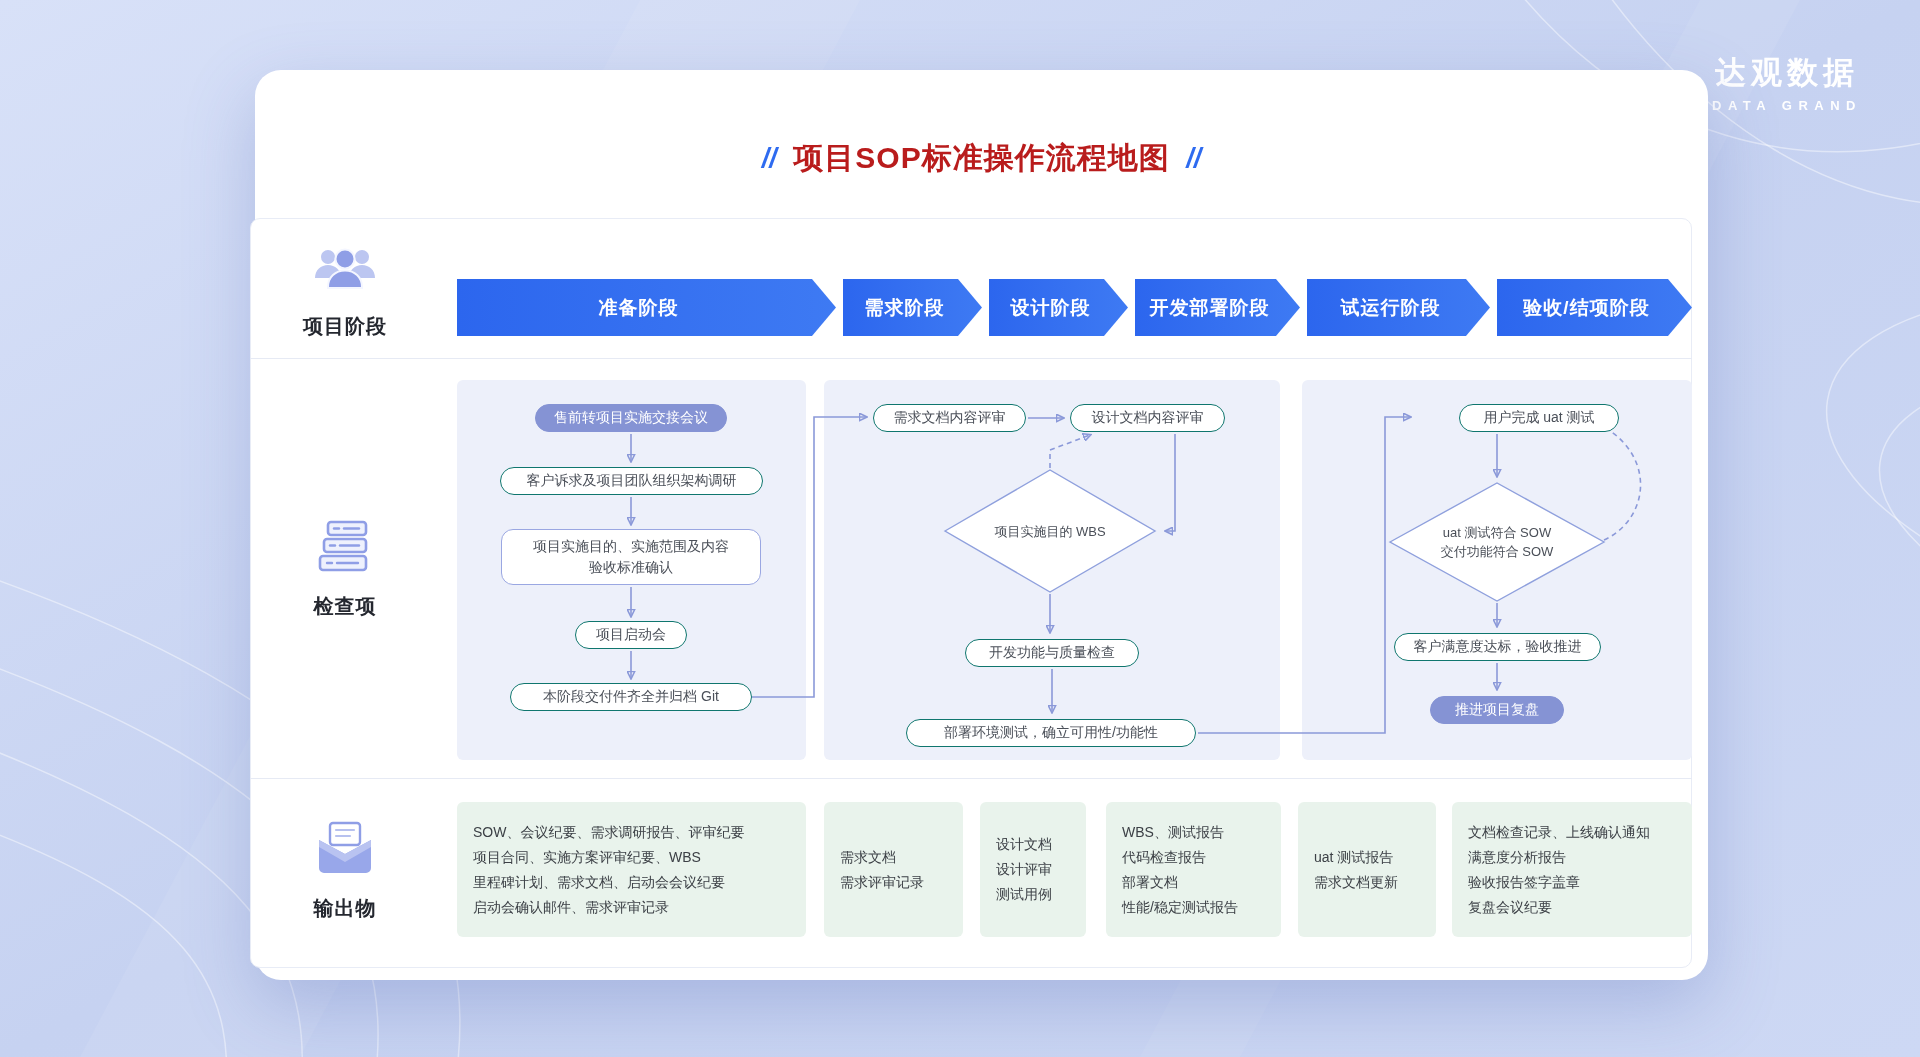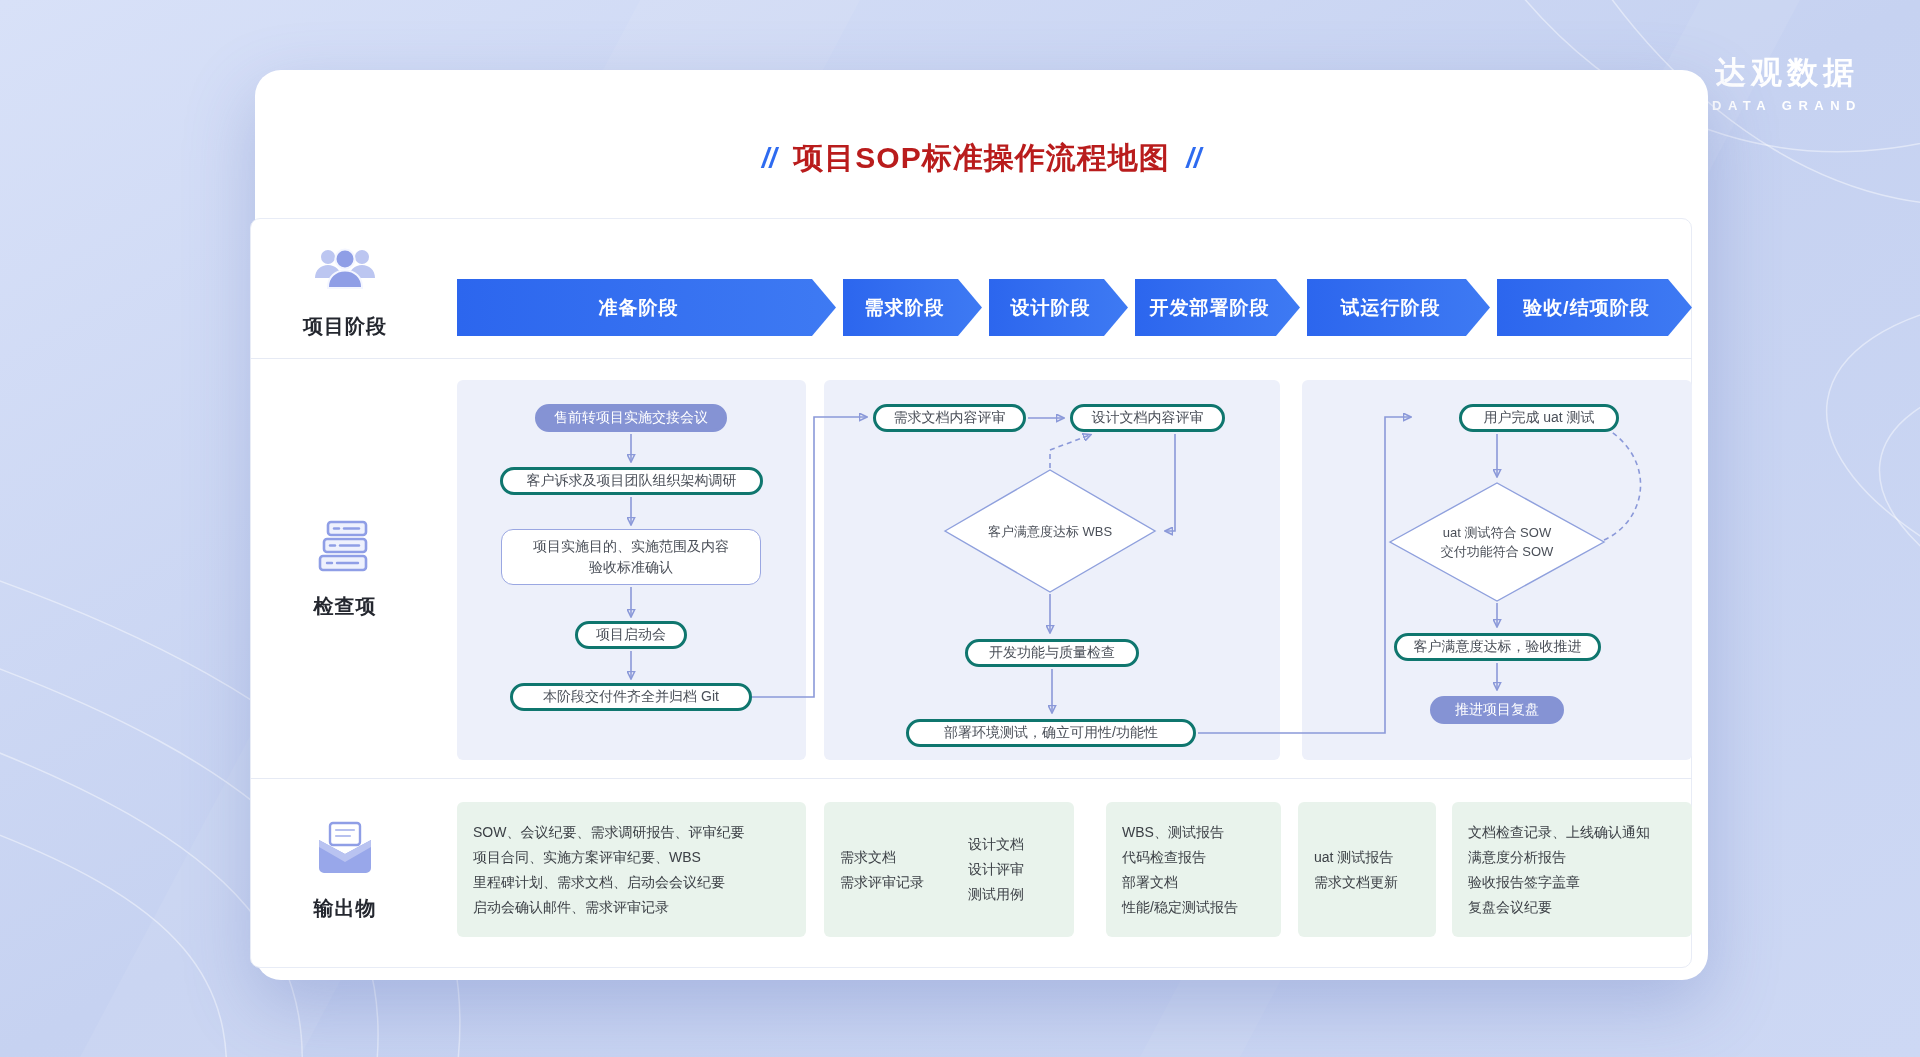--- a/index.html
+++ b/index.html
@@ -28,21 +28,21 @@
 
   .phase{position:absolute;top:279px;height:57px;display:flex;align-items:center;justify-content:center;
          color:#fff;font-size:19px;font-weight:700;letter-spacing:1px;
          background:linear-gradient(90deg,#2c66ee,#3e7af3);
          clip-path:polygon(0 0, calc(100% - 24px) 0, 100% 50%, calc(100% - 24px) 100%, 0 100%);
          padding-right:16px;box-sizing:border-box;}
 
   .flow-panel{position:absolute;top:380px;height:380px;background:#edf0fa;border-radius:6px;}
 
   .pill{position:absolute;height:28px;display:flex;align-items:center;justify-content:center;
-        background:#fff;border:3px solid #0f766e;border-radius:15px;font-size:14px;color:#4a4f58;
+        background:#fff;border:1px solid #0f766e;border-radius:15px;font-size:14px;color:#4a4f58;
         white-space:nowrap;box-sizing:border-box;}
   .pill.filled{background:#8593d4;border-color:#8593d4;color:#fff;}
   .box2{position:absolute;display:flex;flex-direction:column;align-items:center;justify-content:center;
         background:#fff;border:1px solid #9aa7e2;border-radius:12px;font-size:14px;color:#4a4f58;
         line-height:21px;white-space:nowrap;box-sizing:border-box;}
   .dlabel{position:absolute;text-align:center;font-size:13px;color:#4a4f58;line-height:19px;white-space:nowrap;}
 
   .connectors{position:absolute;left:0;top:0;pointer-events:none;}
   .connectors path{fill:none;stroke:#8b99d9;stroke-width:1.6;}
   .connectors path.dash{stroke-dasharray:5 4;}
@@ -190,21 +190,21 @@
   <div class="pill" style="left:500px;top:467px;width:263px">客户诉求及项目团队组织架构调研</div>
   <div class="box2" style="left:501px;top:529px;width:260px;height:56px">
     <div>项目实施目的、实施范围及内容</div>
     <div>验收标准确认</div>
   </div>
   <div class="pill" style="left:575px;top:621px;width:112px">项目启动会</div>
   <div class="pill" style="left:510px;top:683px;width:242px">本阶段交付件齐全并归档 Git</div>
 
   <div class="pill" style="left:873px;top:404px;width:153px">需求文档内容评审</div>
   <div class="pill" style="left:1070px;top:404px;width:155px">设计文档内容评审</div>
-  <div class="dlabel" style="left:955px;top:522px;width:190px">客户满意度达标 WBS</div>
+  <div class="dlabel" style="left:955px;top:522px;width:190px">项目实施目的 WBS</div>
   <div class="pill" style="left:965px;top:639px;width:174px">开发功能与质量检查</div>
   <div class="pill" style="left:906px;top:719px;width:290px">部署环境测试，确立可用性/功能性</div>
 
   <div class="pill" style="left:1459px;top:404px;width:160px">用户完成 uat 测试</div>
   <div class="dlabel" style="left:1402px;top:523px;width:190px">
     <div>uat 测试符合 SOW</div>
     <div>交付功能符合 SOW</div>
   </div>
   <div class="pill" style="left:1394px;top:633px;width:207px">客户满意度达标，验收推进</div>
   <div class="pill filled" style="left:1430px;top:696px;width:134px">推进项目复盘</div>
@@ -212,21 +212,21 @@
   <div class="out-panel" style="left:457px;width:349px">
     <div class="out-line">SOW、会议纪要、需求调研报告、评审纪要</div>
     <div class="out-line">项目合同、实施方案评审纪要、WBS</div>
     <div class="out-line">里程碑计划、需求文档、启动会会议纪要</div>
     <div class="out-line">启动会确认邮件、需求评审记录</div>
   </div>
   <div class="out-panel" style="left:824px;width:139px">
     <div class="out-line">需求文档</div>
     <div class="out-line">需求评审记录</div>
   </div>
-  <div class="out-panel" style="left:952px;width:122px">
+  <div class="out-panel" style="left:980px;width:106px">
     <div class="out-line">设计文档</div>
     <div class="out-line">设计评审</div>
     <div class="out-line">测试用例</div>
   </div>
   <div class="out-panel" style="left:1106px;width:175px">
     <div class="out-line">WBS、测试报告</div>
     <div class="out-line">代码检查报告</div>
     <div class="out-line">部署文档</div>
     <div class="out-line">性能/稳定测试报告</div>
   </div>

